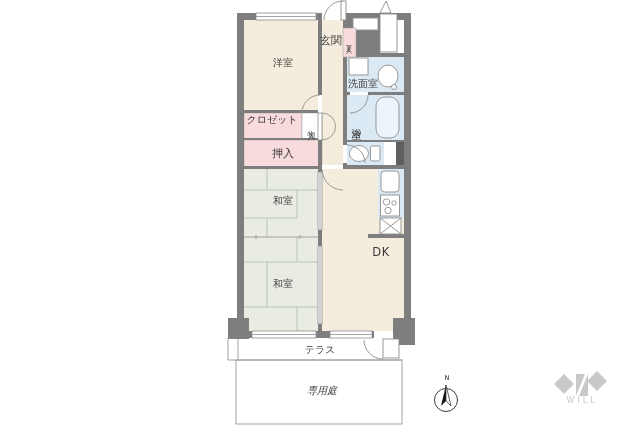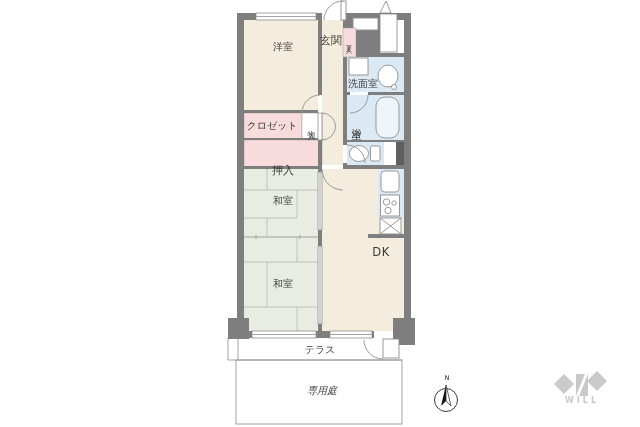--- a/index.html
+++ b/index.html
@@ -28,21 +28,21 @@
   .needle-b{fill:#111;}
   .needle-w{fill:#fff;stroke:#3a3a3a;stroke-width:.8;}
   .logo-shape{fill:var(--logo);}
   .lbl{position:absolute;transform:translate(-50%,-50%);color:var(--text);
        white-space:nowrap;line-height:1;}
   .v{writing-mode:vertical-rl;text-orientation:upright;letter-spacing:1px;}
   .lbl-10{font-size:10px;}  .lbl-9{font-size:11px;}  .lbl-8{font-size:10px;}
   .lbl-7{font-size:7.5px;}  .lbl-6{font-size:6px;}
   .lbl-dk{font-size:11.5px;letter-spacing:.5px;}
   .lbl-n{font-size:6.5px;color:#222;}
-  .lbl-will{font-size:8px;font-weight:bold;letter-spacing:3px;color:var(--logo);}
+  .lbl-will{font-size:8px;font-weight:normal;letter-spacing:3px;color:var(--logo);}
 </style>
 </head>
 <body>
 
 <div id="stage">
 
   <svg id="plan-svg" width="640" height="427" viewBox="0 0 640 427">
 
     <g>
       <rect class="cream" x="240" y="16" width="82" height="97"></rect>
@@ -192,28 +192,28 @@
     </g>
 
     <g>
       <polygon class="logo-shape" points="554,384 564,374 574,384 564,394"></polygon>
       <polygon class="logo-shape" points="576,374 585,374 576,396"></polygon>
       <polygon class="logo-shape" points="579,396 588,396 588,374"></polygon>
       <polygon class="logo-shape" points="587,381 597,371 607,381 597,391"></polygon>
     </g>
   </svg>
 
-  <div class="lbl lbl-10" style="left:283px;top:47px;">洋室</div>
+  <div class="lbl lbl-10" style="left:283px;top:63px;">洋室</div>
   <div class="lbl lbl-9" style="left:331px;top:40px;">玄関</div>
   <div class="lbl lbl-6 v" style="left:349px;top:42px;">下足入</div>
   <div class="lbl lbl-8" style="left:363px;top:84px;">洗面室</div>
   <div class="lbl lbl-8 v" style="left:356px;top:121px;">浴室</div>
-  <div class="lbl lbl-8" style="left:272px;top:126px;">クロゼット</div>
+  <div class="lbl lbl-8" style="left:272px;top:120px;">クロゼット</div>
   <div class="lbl lbl-7 v" style="left:311px;top:126px;">物入</div>
-  <div class="lbl lbl-9" style="left:283px;top:170px;">押入</div>
+  <div class="lbl lbl-9" style="left:283px;top:153px;">押入</div>
   <div class="lbl lbl-10" style="left:283px;top:201px;">和室</div>
   <div class="lbl lbl-10" style="left:283px;top:284px;">和室</div>
   <div class="lbl lbl-dk" style="left:357px;top:253px;margin-left:24px;">DK</div>
   <div class="lbl lbl-10" style="left:320px;top:350px;">テラス</div>
   <div class="lbl lbl-10" style="left:322px;top:391px;font-style:italic;">専用庭</div>
   <div class="lbl lbl-n" style="left:447px;top:378px;">N</div>
   <div class="lbl lbl-will" style="left:582px;top:401px;">WILL</div>
 
 </div>
 

